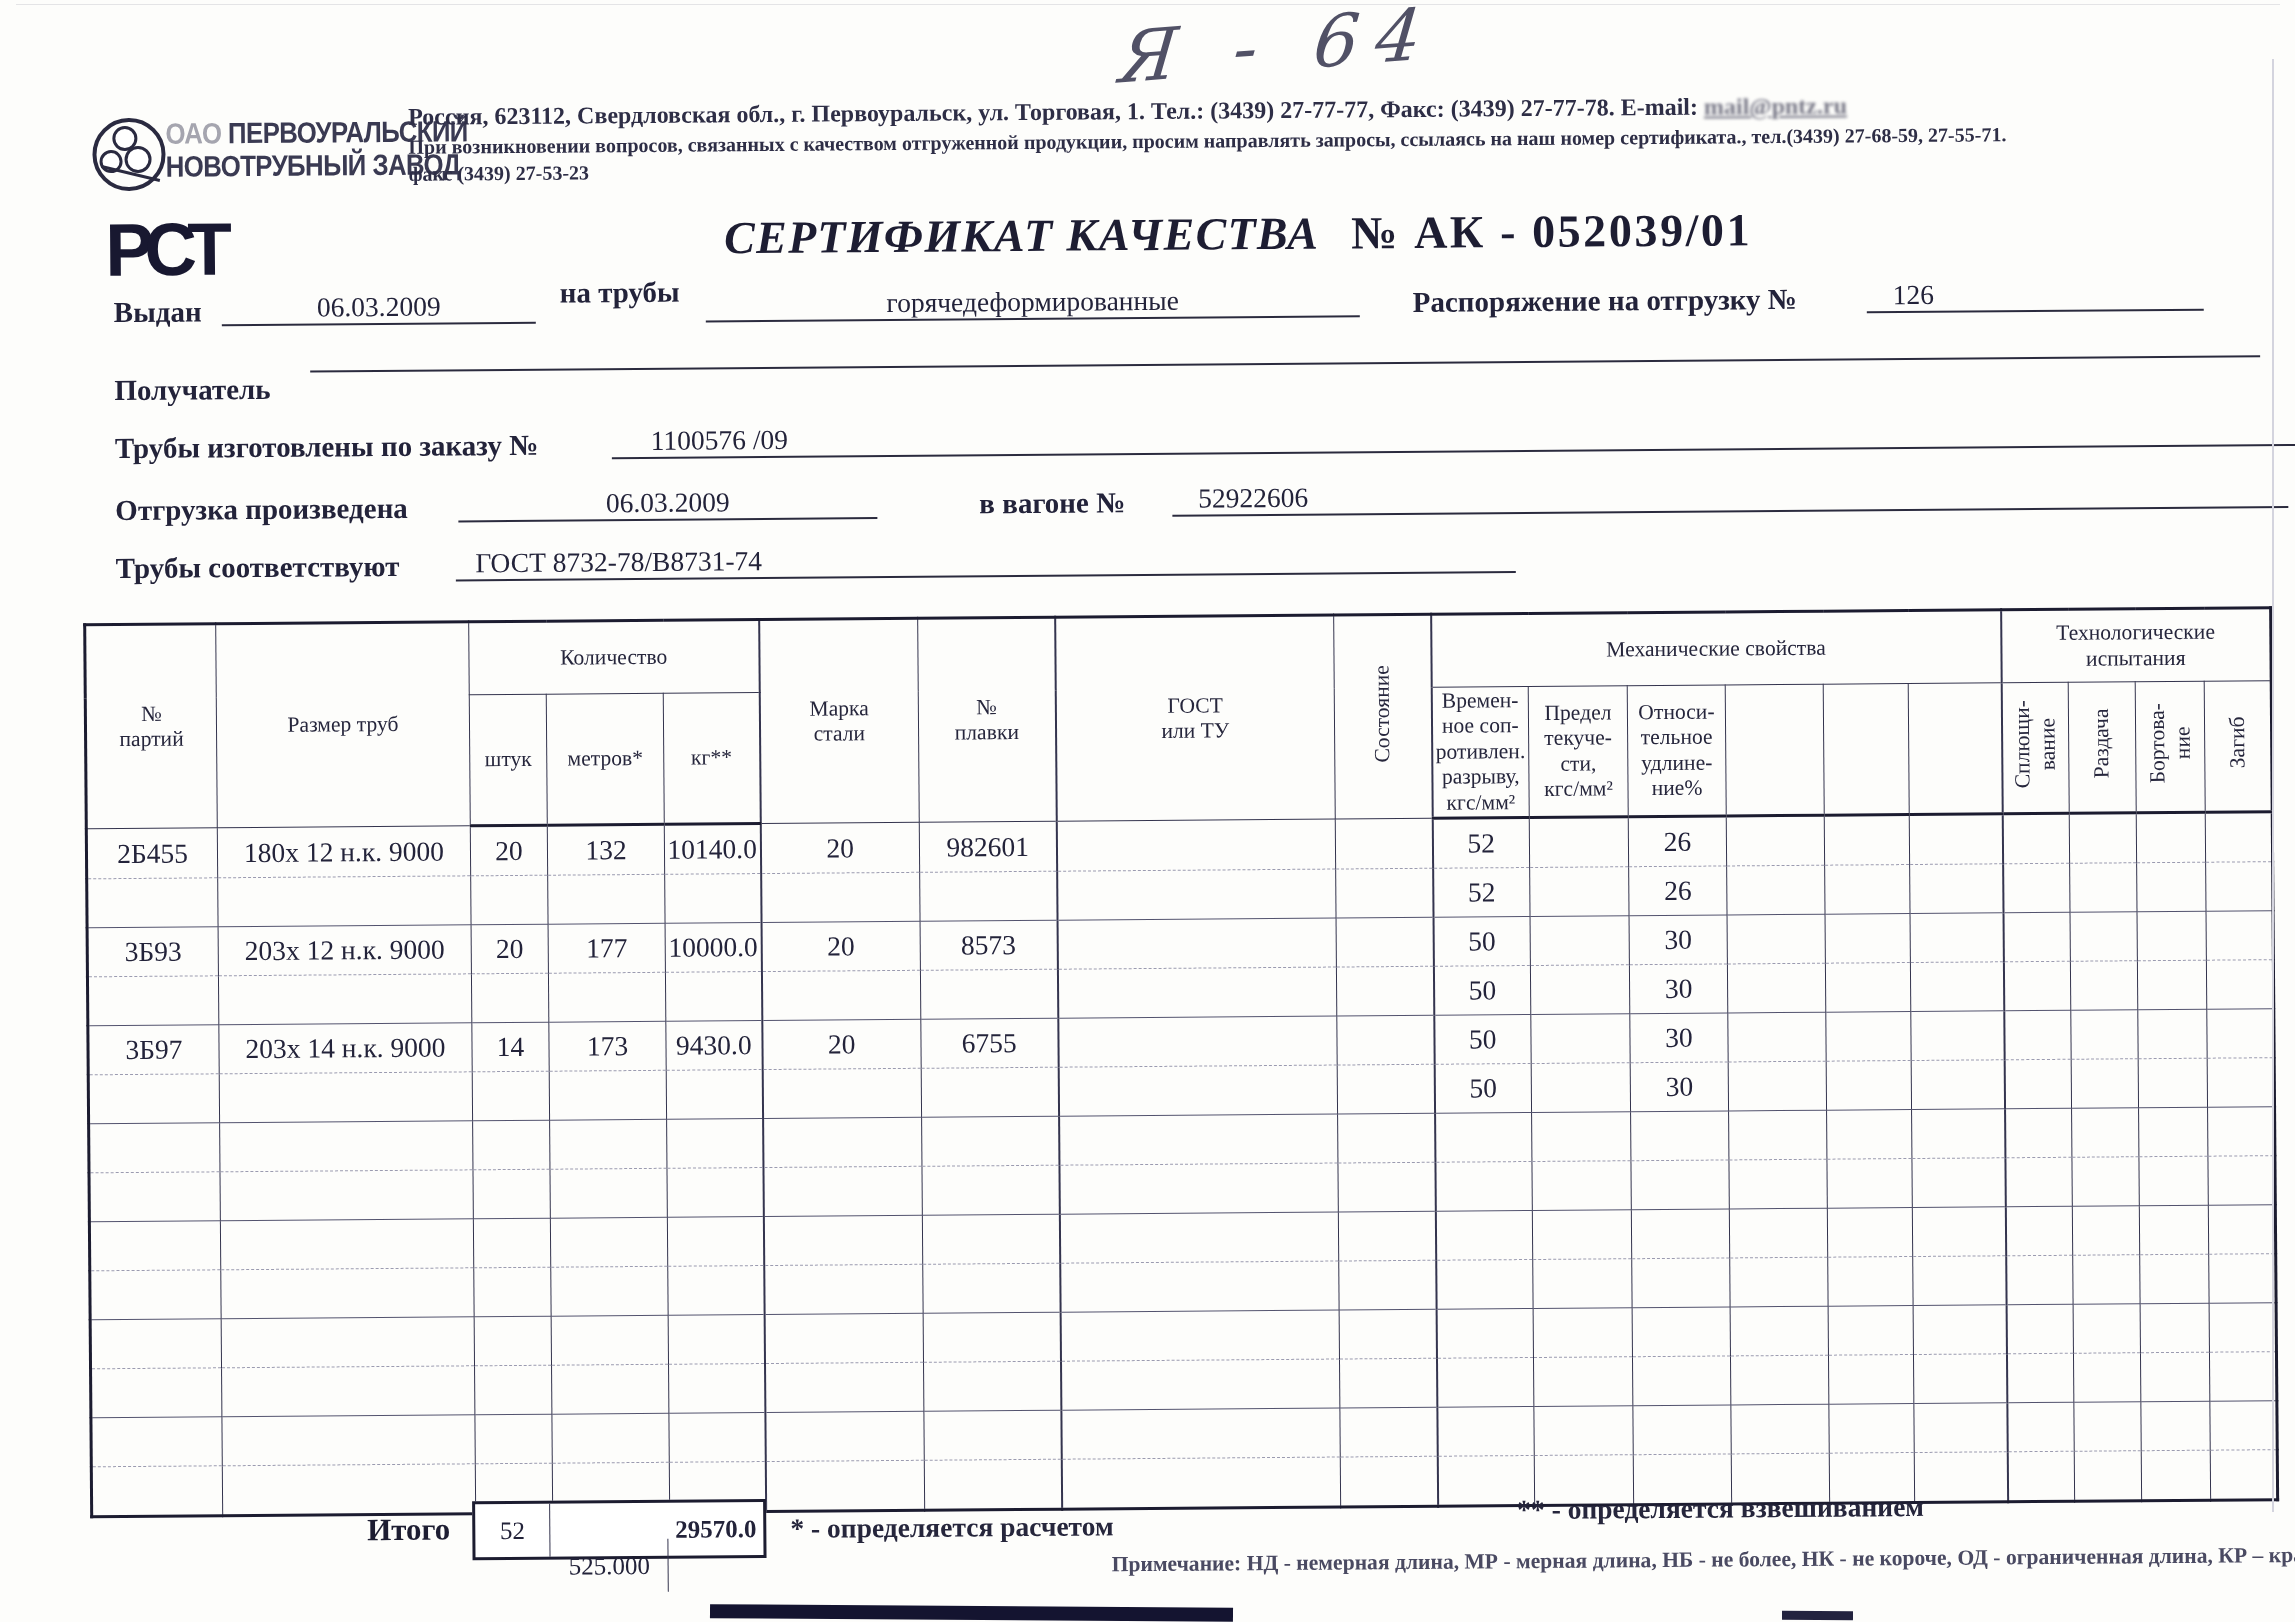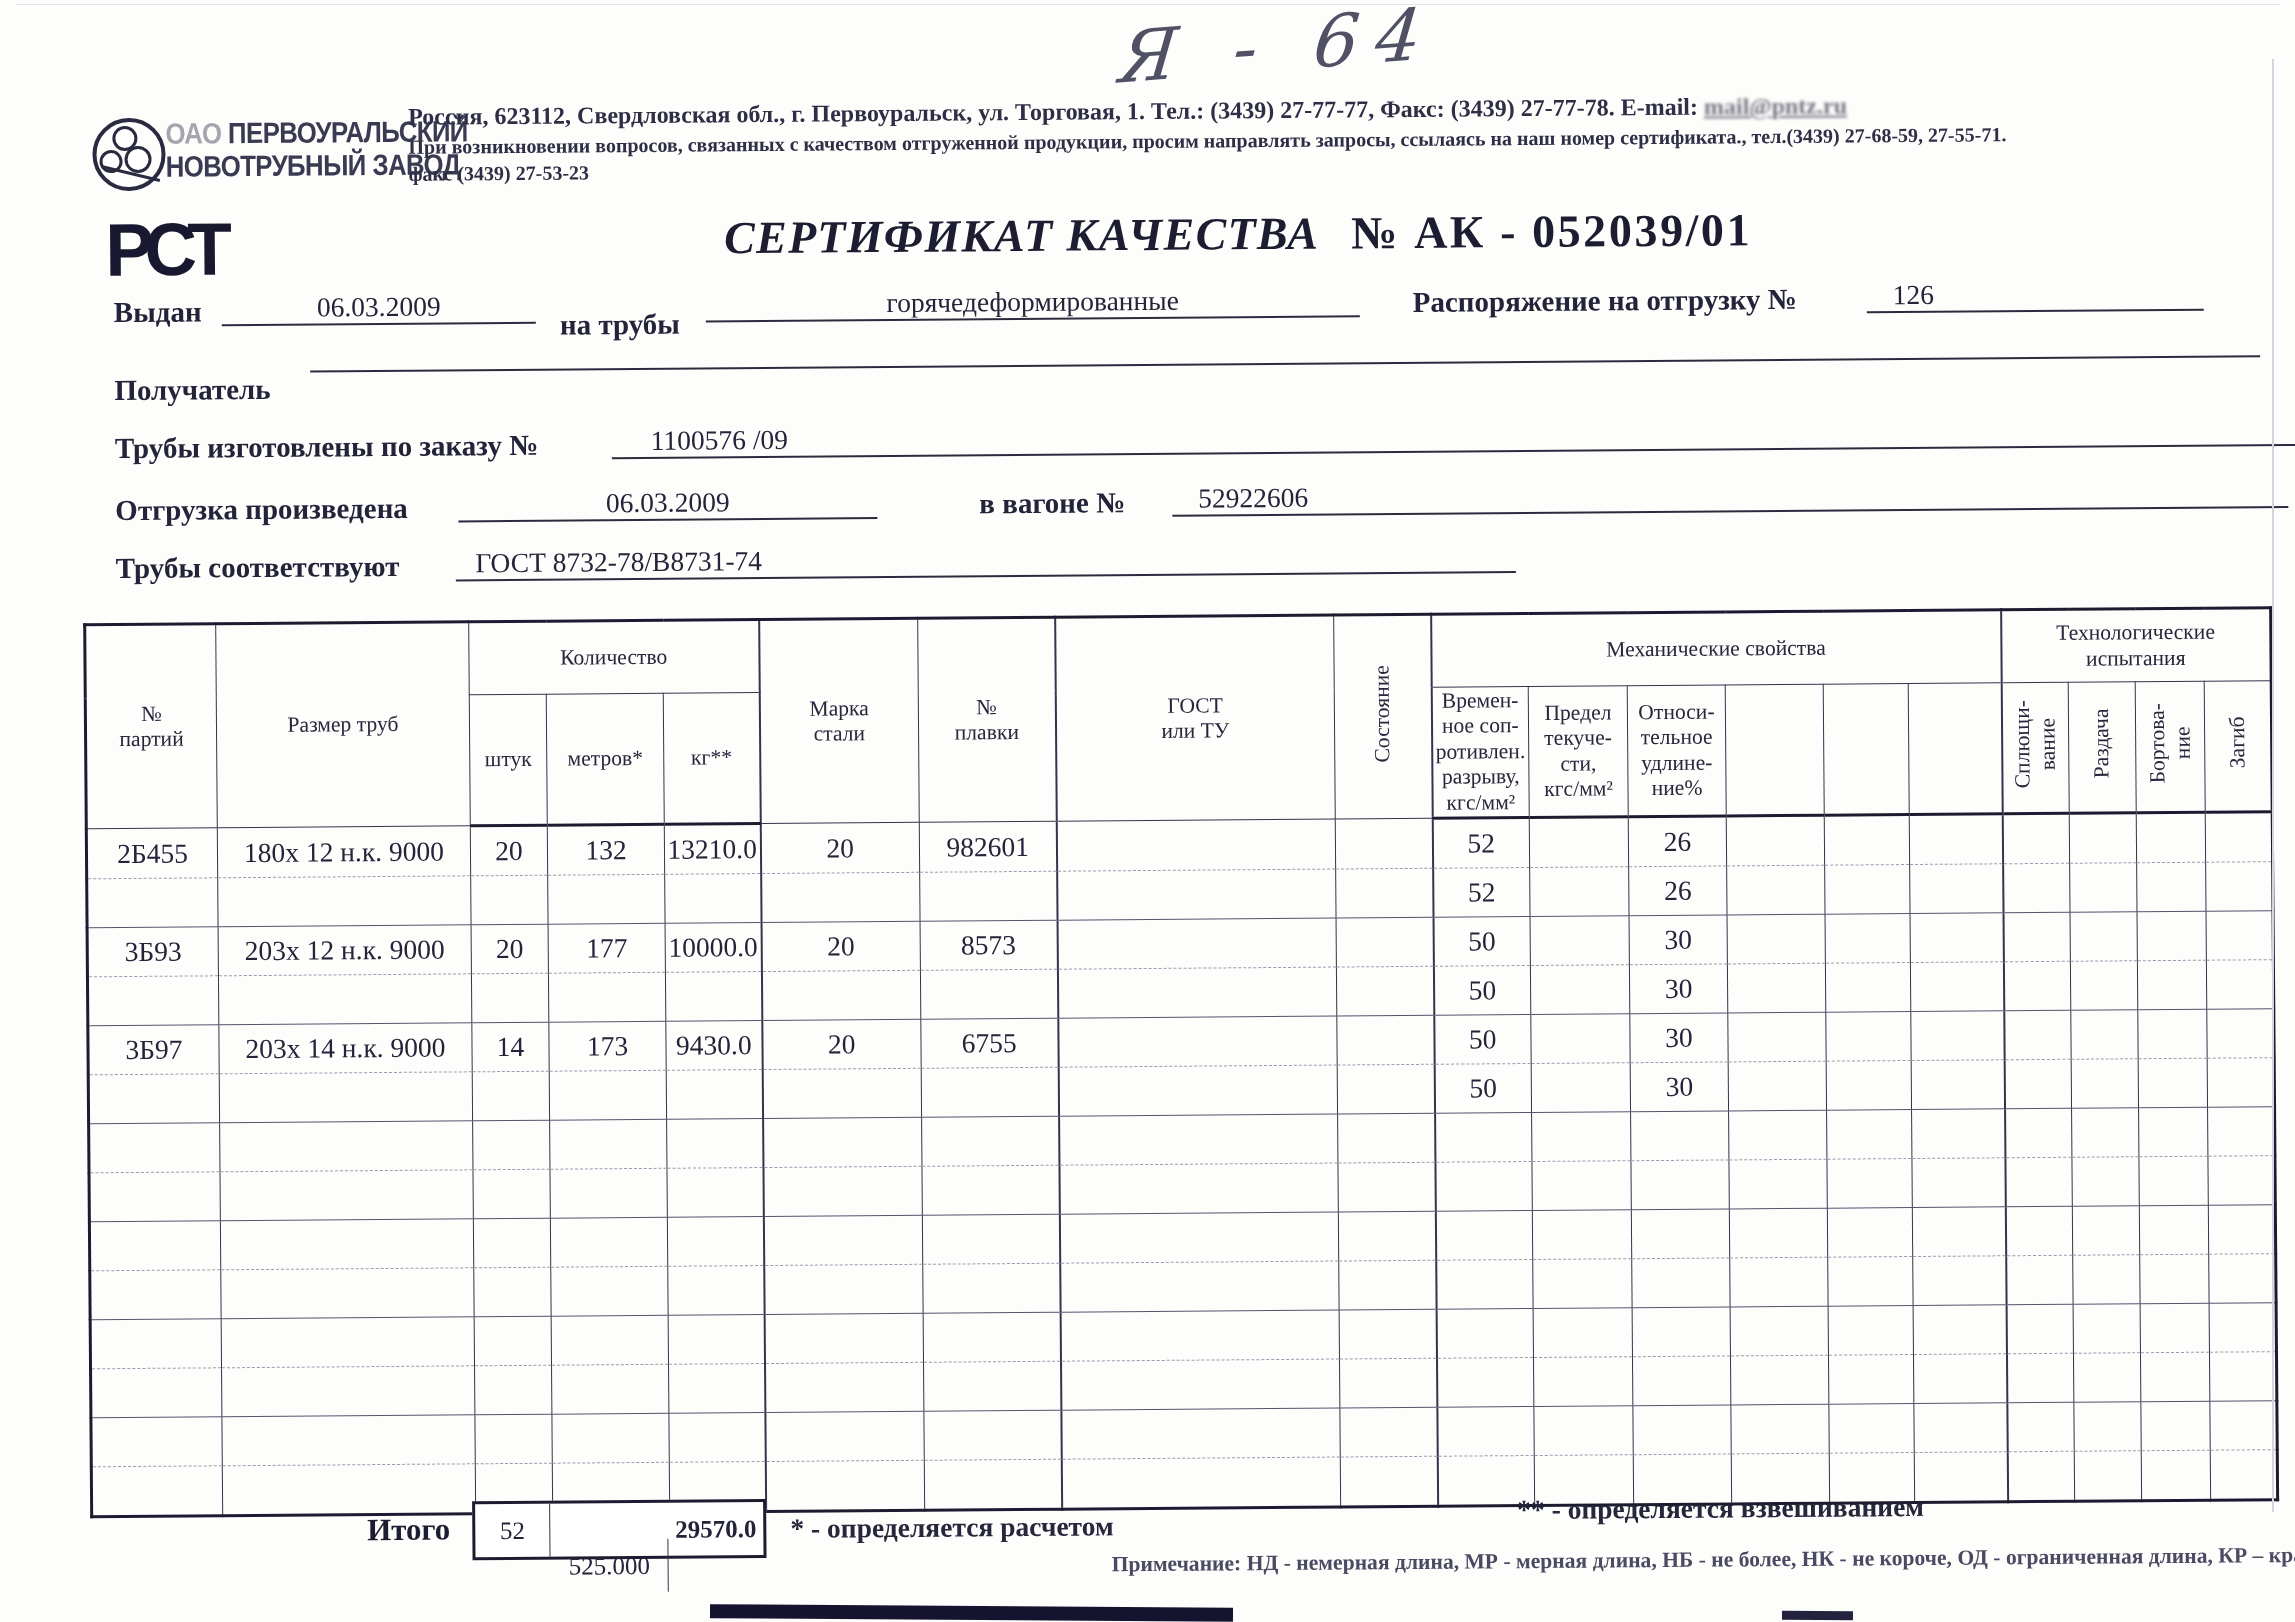--- a/index.html
+++ b/index.html
@@ -117,21 +117,21 @@
   </div>
   <div class="abs rst">РСТ</div>
 
   <div class="abs title-row">
     <span class="title-main">СЕРТИФИКАТ КАЧЕСТВА</span>
     <span class="title-num">№  АК - 052039/01</span>
   </div>
 
   <div class="abs flabel" style="left:118px;top:288px;">Выдан</div>
   <div class="abs fvalue" style="left:226px;top:285px;width:314px;">06.03.2009</div>
-  <div class="abs flabel" style="left:564px;top:304px;">на трубы</div>
+  <div class="abs flabel" style="left:564px;top:272px;">на трубы</div>
   <div class="abs fvalue" style="left:710px;top:285px;width:654px;">горячедеформированные</div>
   <div class="abs flabel" style="left:1417px;top:288px;">Распоряжение на отгрузку №</div>
   <div class="abs fvalue left" style="left:1871px;top:285px;width:311px;padding-left:26px;">126</div>
 
   <div class="abs flabel" style="left:118px;top:366px;">Получатель</div>
   <div class="abs fvalue left" style="left:314px;top:364px;width:1950px;"></div>
 
   <div class="abs flabel" style="left:118px;top:424px;">Трубы изготовлены по заказу №</div>
   <div class="abs fvalue left" style="left:615px;top:421px;width:1649px;padding-left:39px;">1100576  /09</div>
 
@@ -209,21 +209,21 @@
 ние</span></th>
         <th><span class="vert">Загиб</span></th>
       </tr>
     </thead>
     <tbody>
         <tr class="sep-dashed">
           <td>2Б455</td>
           <td>180х 12 н.к. 9000</td>
           <td>20</td>
           <td>132</td>
-          <td>13210.0</td>
+          <td>10140.0</td>
           <td class="tl">20</td>
           <td>982601</td>
           <td class="tl"></td>
           <td></td>
           <td class="tl">52</td>
           <td></td>
           <td>26</td>
           <td></td>
           <td></td>
           <td></td>

